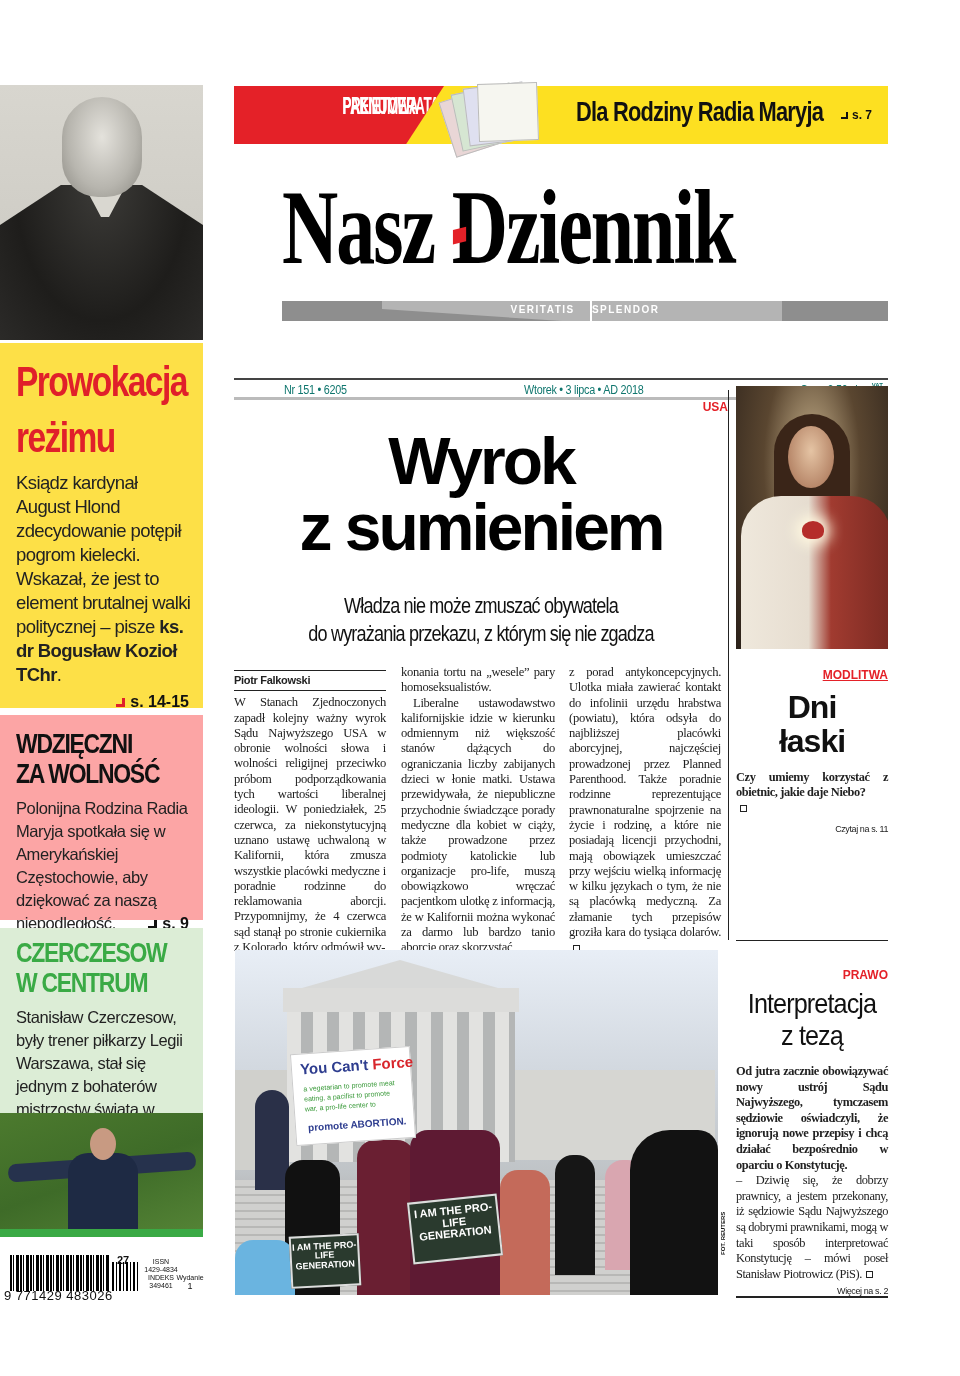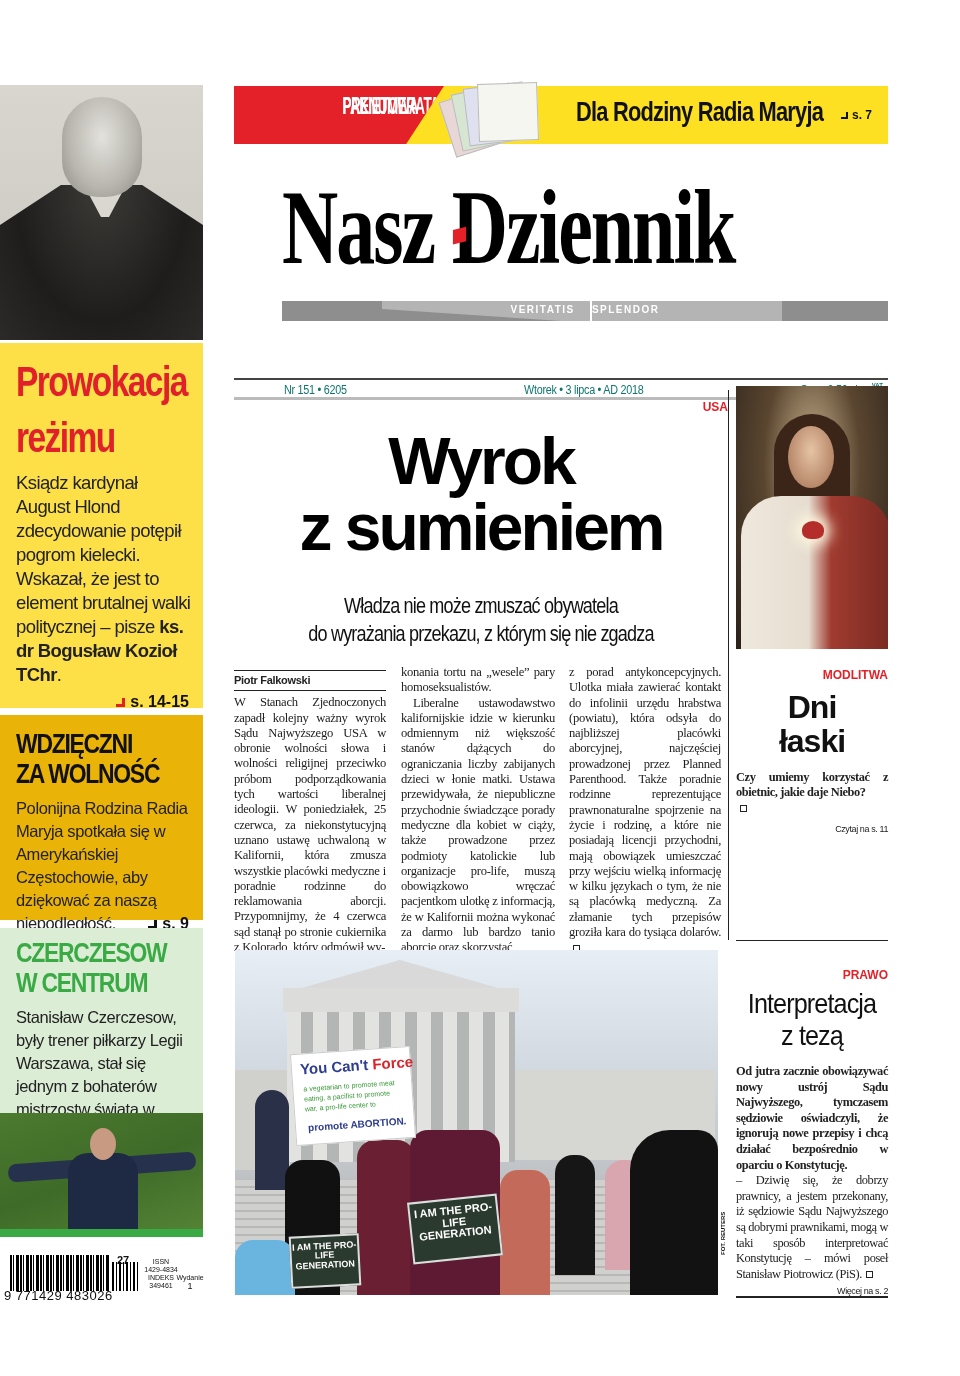--- a/index.html
+++ b/index.html
@@ -14,21 +14,21 @@
   .side-photo .body { position: absolute; left: 0; top: 100px; width: 203px; height: 160px; background: radial-gradient(ellipse at 50% 0%, #3c3b38 0%, #1e1d1b 60%, #2c2b29 100%); clip-path: polygon(30% 0, 70% 0, 100% 25%, 100% 100%, 0 100%, 0 25%); }
   .side-photo .collar { position: absolute; left: 85px; top: 102px; width: 40px; height: 30px; background: #d9d7d0; clip-path: polygon(0 0,100% 0,60% 100%,40% 100%); }
 
   .box1 { left: 0; top: 343px; width: 203px; height: 365px; background: #fde047; padding: 10px 8px 0 16px; }
   .box1 h2 { font-family: "Liberation Sans", sans-serif; font-weight: 700; color: #e0202a; font-size: 43px; line-height: 56px; letter-spacing: -2px; transform: scaleX(0.78); transform-origin: left; white-space: nowrap; }
   .box1 p { font-size: 18.5px; line-height: 24px; color: #222; margin-top: 6px; letter-spacing: -0.6px; }
   .box1 p b { font-weight: 700; }
   .pageref { text-align: right; font-weight: 700; font-size: 16px; padding-right: 6px; margin-top: 6px; }
   .pageref .mark { display: inline-block; width: 9px; height: 9px; border-right: 3px solid; border-bottom: 3px solid; margin-right: 5px; }
 
-  .box2 { left: 0; top: 715px; width: 203px; height: 205px; background: #eab308; padding: 14px 8px 0 16px; }
+  .box2 { left: 0; top: 715px; width: 203px; height: 205px; background: #fca5a5; padding: 14px 8px 0 16px; }
   .box2 h2 { font-weight: 700; font-size: 27px; line-height: 30px; letter-spacing: -1.5px; transform: scaleX(0.85); transform-origin: left; white-space: nowrap; }
   .box2 p { font-size: 16.5px; line-height: 23px; color: #222; margin-top: 8px; letter-spacing: -0.4px; }
 
   .box3 { left: 0; top: 928px; width: 203px; height: 185px; background: #dcedd6; padding: 10px 8px 0 16px; }
   .box3 h2 { font-weight: 700; color: #3aaa45; font-size: 27px; line-height: 30px; letter-spacing: -1.5px; transform: scaleX(0.85); transform-origin: left; white-space: nowrap; }
   .box3 p { font-size: 16.5px; line-height: 23px; color: #222; margin-top: 8px; letter-spacing: -0.4px; }
   .box3 .pageref { margin-top: -22px; }
 
   .side-photo2 { left: 0; top: 1113px; width: 203px; height: 122px; background: linear-gradient(160deg,#4c7a2e 0%,#3e6b28 50%,#558436 100%); overflow: hidden; }
   .side-photo2 .man { position: absolute; left: 68px; top: 40px; width: 70px; height: 85px; background: #1e2a44; border-radius: 20px 20px 0 0; }
@@ -102,21 +102,21 @@
   .main-photo .sign-dark { position: absolute; background: #2a3a2e; color: #fff; font-weight: 700; text-align: center; border: 2px solid #ddd; font-family: "Liberation Sans", sans-serif; line-height: 1.05; padding-top: 5px; }
   .main-photo .caption { position: absolute; left: 330px; top: 6px; width: 152px; height: 78px; background: #fff; padding: 6px 8px; font-size: 10px; line-height: 13px; letter-spacing: -0.3px; color: #222; }
   .photo-credit { left: 720px; top: 1255px; font-size: 6px; transform: rotate(-90deg); transform-origin: left top; white-space: nowrap; font-weight: 700; }
 
   
   .jesus { left: 736px; top: 386px; width: 152px; height: 263px; overflow: hidden; background: radial-gradient(ellipse at 50% 30%, #cdb892 0%, #5a4630 45%, #2a2019 100%); }
   .jesus .face { position: absolute; left: 52px; top: 40px; width: 46px; height: 62px; border-radius: 50%; background: radial-gradient(ellipse at 50% 40%, #e5c4a4 0%, #b8886a 70%, #5a3a28 100%); }
   .jesus .hair { position: absolute; left: 38px; top: 28px; width: 76px; height: 110px; border-radius: 40px 40px 20px 20px; background: #3a2518; z-index: 0; }
   .jesus .robe { position: absolute; left: 5px; top: 110px; width: 150px; height: 160px; background: linear-gradient(90deg,#efe8dc 0%,#e6ddd0 45%,#a13b30 60%,#7a2a22 100%); border-radius: 40px 40px 0 0; }
   .jesus .heart { position: absolute; left: 66px; top: 135px; width: 22px; height: 18px; background: #b52d2a; border-radius: 50% 50% 40% 40%; box-shadow: 0 0 14px 6px #fff8e0; }
-  .r1-kicker { left: 736px; top: 668px; width: 152px; }
+  .r1-kicker { left: 736px; top: 668px; width: 152px; text-decoration: underline; }
   .r1-title { left: 736px; top: 690px; width: 152px; text-align: center; font-weight: 700; font-size: 32px; line-height: 34px; letter-spacing: -1px; }
   .r1-body { left: 736px; top: 770px; width: 152px; font-family: "Liberation Serif", serif; font-size: 12.4px; line-height: 15.2px; text-align: justify; letter-spacing: -0.4px; color: #222; }
   .r1-body .lead { font-weight: 700; }
   .readmore { font-family: "Liberation Sans", sans-serif; font-size: 9px; text-align: right; margin-top: 6px; }
 
   .rdivider { left: 736px; top: 940px; width: 152px; height: 1px; background: #222; }
   .r2-kicker { left: 736px; top: 968px; width: 152px; }
   .r2-title { left: 736px; top: 988px; width: 152px; text-align: center; font-size: 28px; line-height: 32px; letter-spacing: -1px; transform: scaleX(0.9); transform-origin: center; }
   .r2-body { left: 736px; top: 1064px; width: 152px; font-family: "Liberation Serif", serif; font-size: 12.4px; line-height: 15.6px; text-align: justify; letter-spacing: -0.4px; color: #222; }
   .r2-body .lead { font-weight: 700; }

